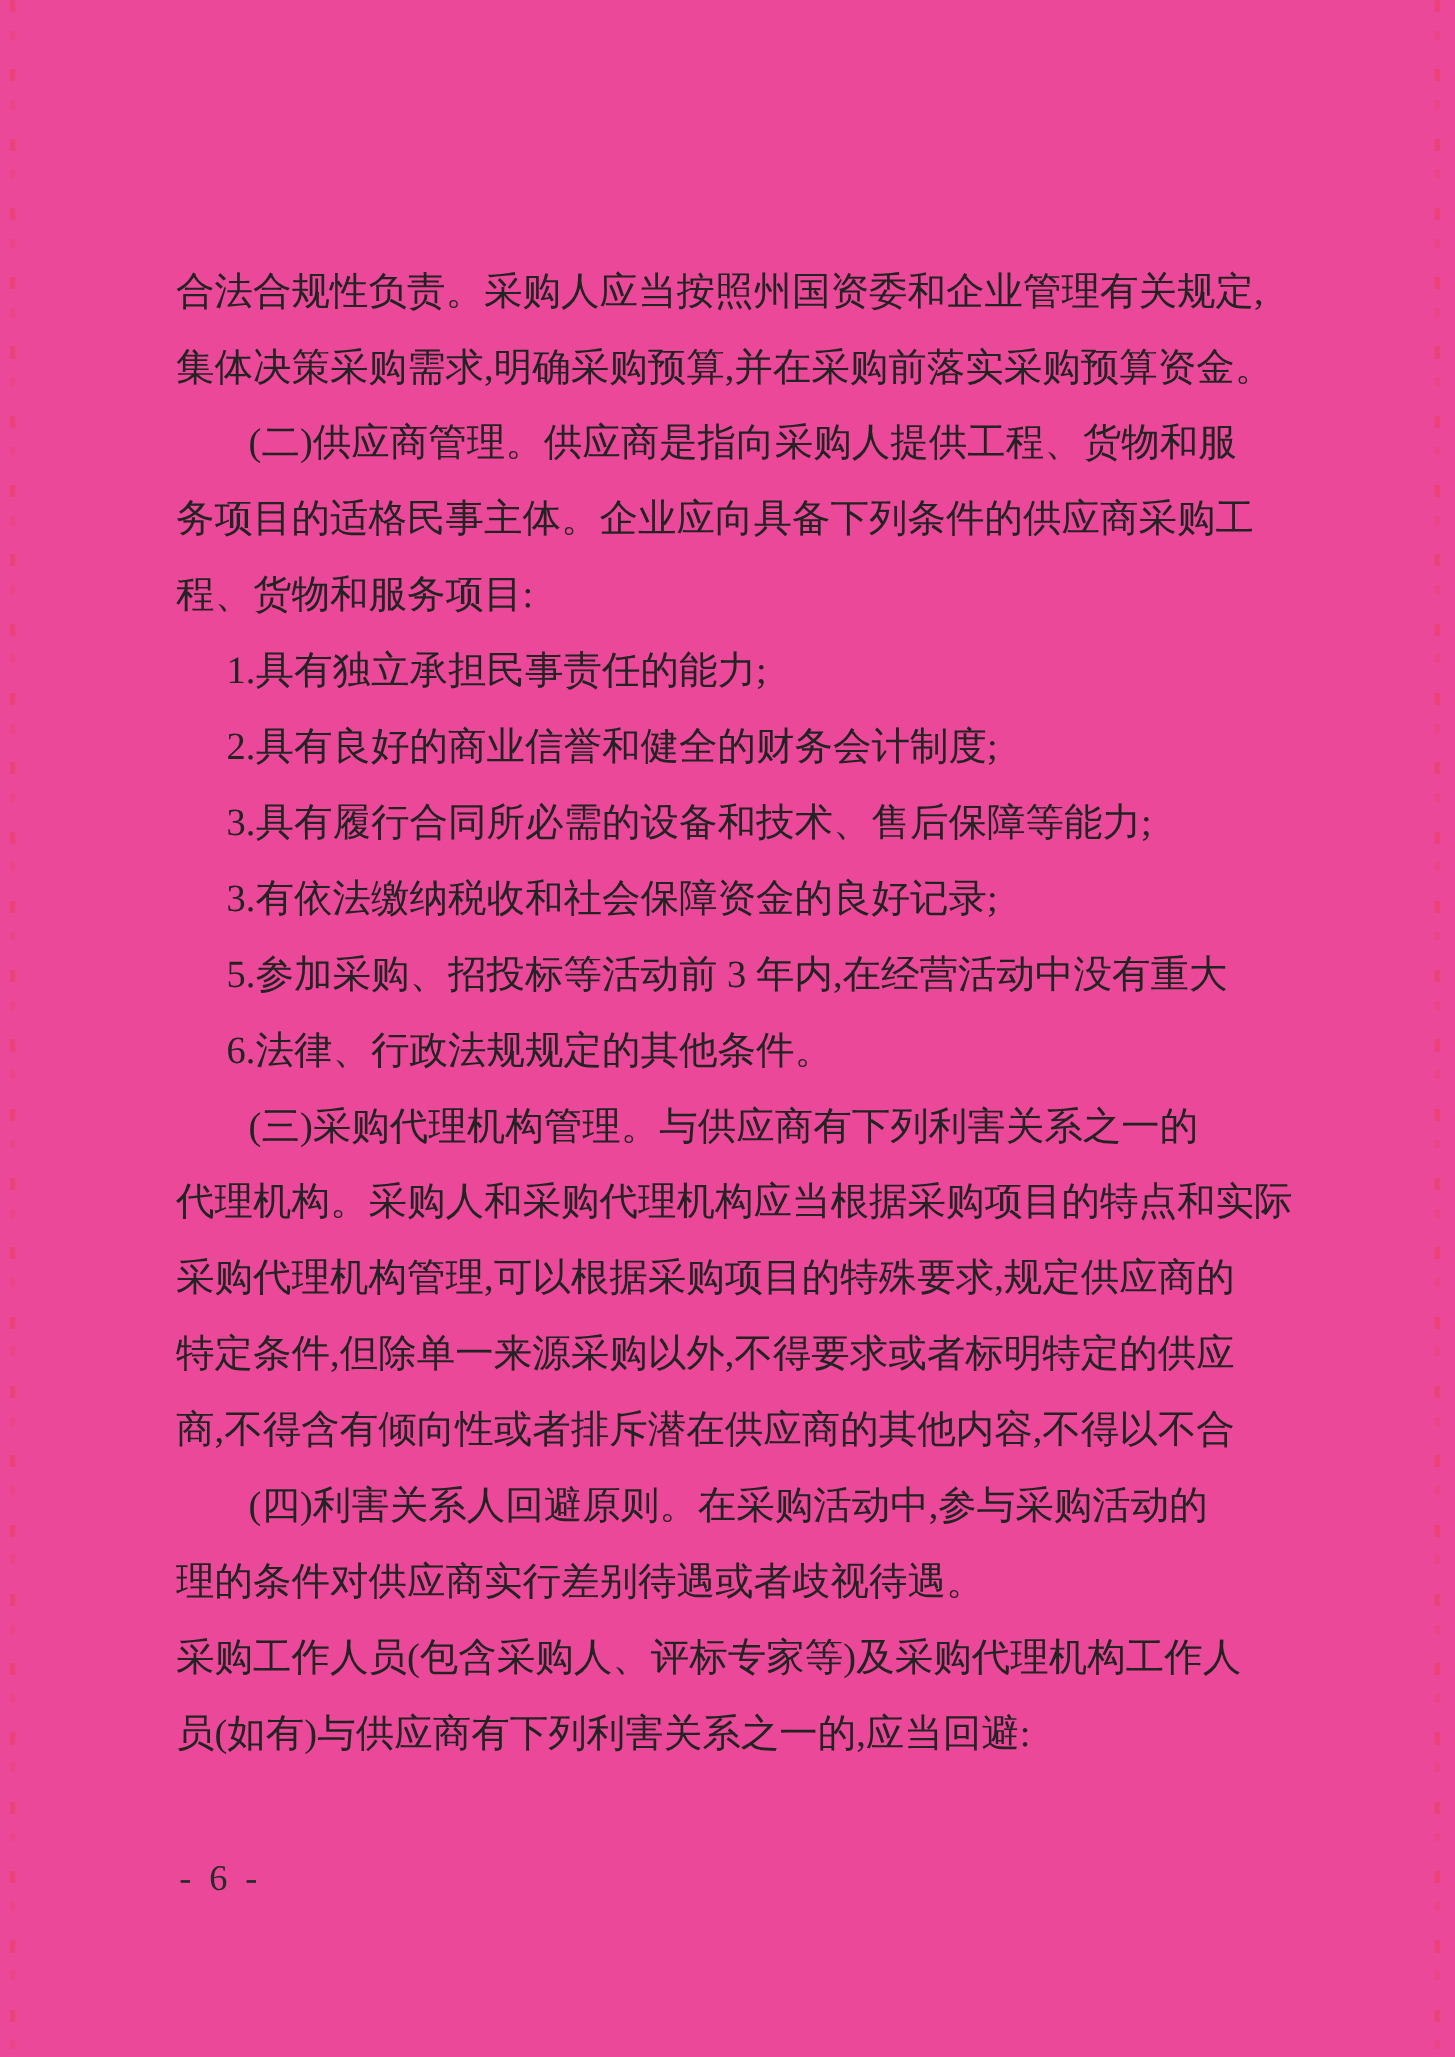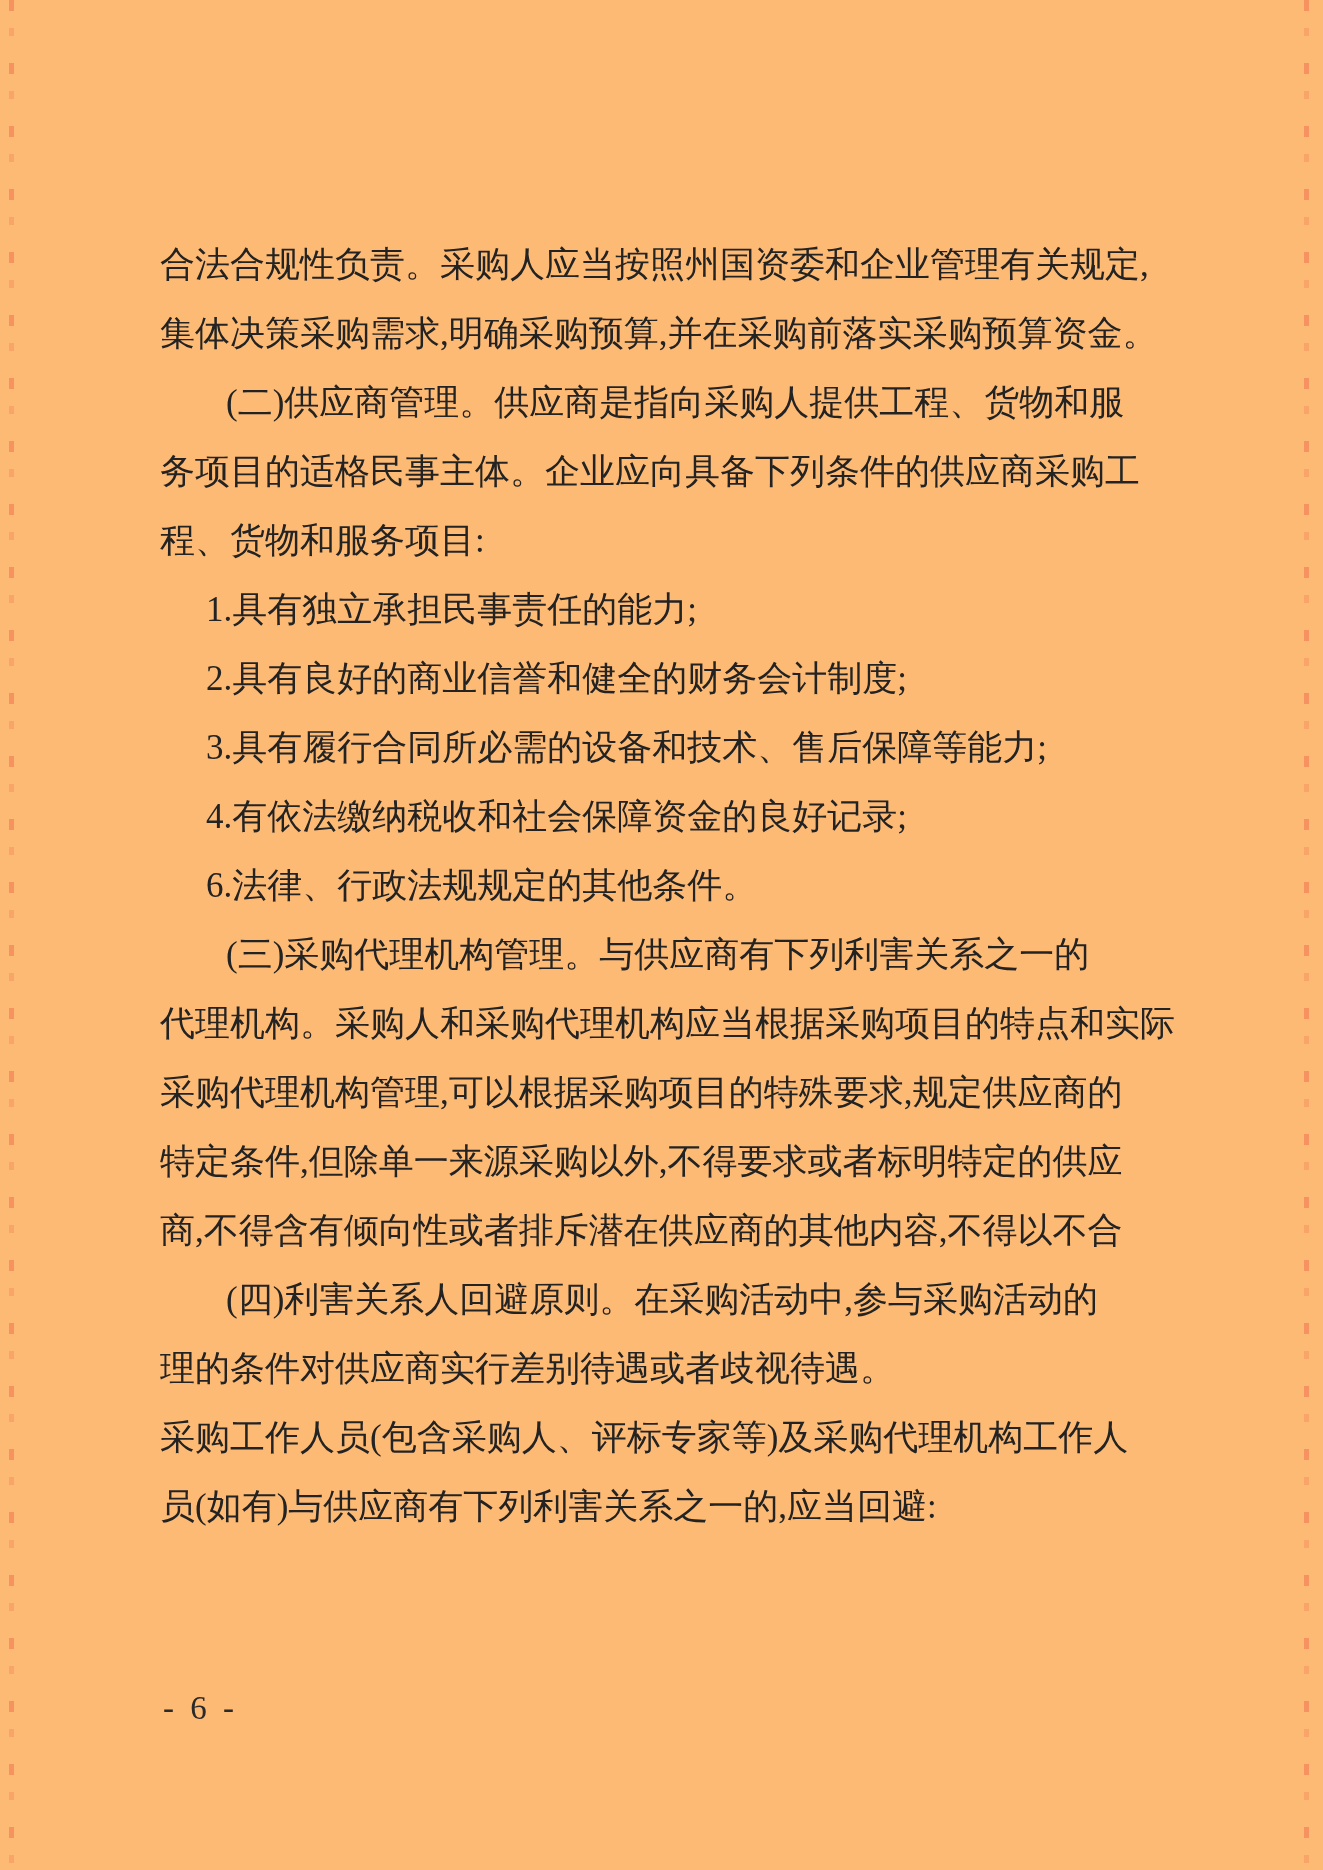--- a/index.html
+++ b/index.html
@@ -4,21 +4,21 @@
 <style>
   html, body {
     margin: 0;
     padding: 0;
     background: #ffffff;
   }
   .page {
     position: relative;
     width: 1323px;
     height: 1870px;
-    background: #fdba74;
+    background: #ec4899;
     overflow: hidden;
     font-family: "Liberation Serif", "DejaVu Serif", serif;
     color: #232323;
   }
   
   .edge-artifact {
     position: absolute;
     top: 0;
     bottom: 0;
     width: 5px;
@@ -72,21 +72,22 @@
 
   <div class="text-block">
     <div class="line">合法合规性负责。采购人应当按照州国资委和企业管理有关规定,</div>
     <div class="line">集体决策采购需求,明确采购预算,并在采购前落实采购预算资金。</div>
     <div class="line indent-para"><span class="lead">(二)供应商管理。</span><span>供应商是指向采购人提供工程、货物和服</span></div>
     <div class="line">务项目的适格民事主体。企业应向具备下列条件的供应商采购工</div>
     <div class="line">程、货物和服务项目:</div>
     <div class="line indent-item">1.具有独立承担民事责任的能力;</div>
     <div class="line indent-item">2.具有良好的商业信誉和健全的财务会计制度;</div>
     <div class="line indent-item">3.具有履行合同所必需的设备和技术、售后保障等能力;</div>
-    <div class="line indent-item">4.有依法缴纳税收和社会保障资金的良好记录;</div>
+    <div class="line indent-item">3.有依法缴纳税收和社会保障资金的良好记录;</div>
+    <div class="line indent-item">5.参加采购、招投标等活动前 3 年内,在经营活动中没有重大</div>
     <div class="line indent-item">6.法律、行政法规规定的其他条件。</div>
     <div class="line indent-para"><span class="lead">(三)采购代理机构管理。</span><span>与供应商有下列利害关系之一的</span></div>
     <div class="line">代理机构。采购人和采购代理机构应当根据采购项目的特点和实际</div>
     <div class="line">采购代理机构管理,可以根据采购项目的特殊要求,规定供应商的</div>
     <div class="line">特定条件,但除单一来源采购以外,不得要求或者标明特定的供应</div>
     <div class="line">商,不得含有倾向性或者排斥潜在供应商的其他内容,不得以不合</div>
     <div class="line indent-para"><span class="lead">(四)利害关系人回避原则。</span><span>在采购活动中,参与采购活动的</span></div>
     <div class="line">理的条件对供应商实行差别待遇或者歧视待遇。</div>
     <div class="line">采购工作人员(包含采购人、评标专家等)及采购代理机构工作人</div>
     <div class="line">员(如有)与供应商有下列利害关系之一的,应当回避:</div>

